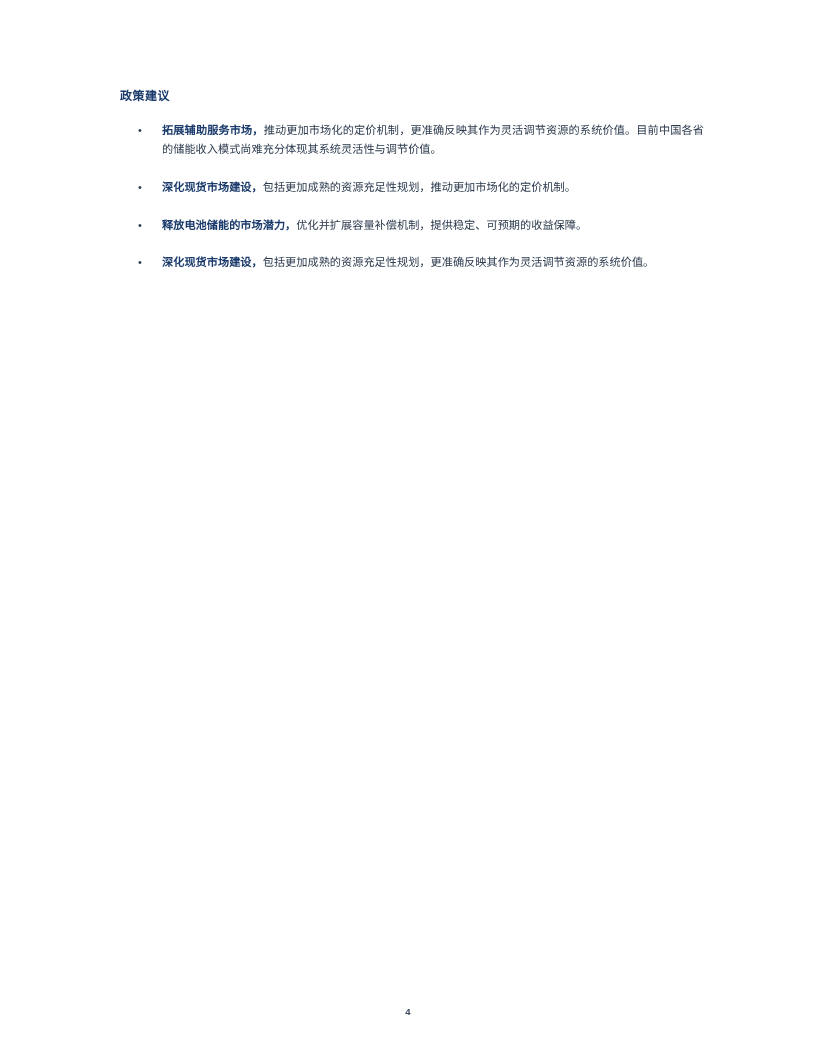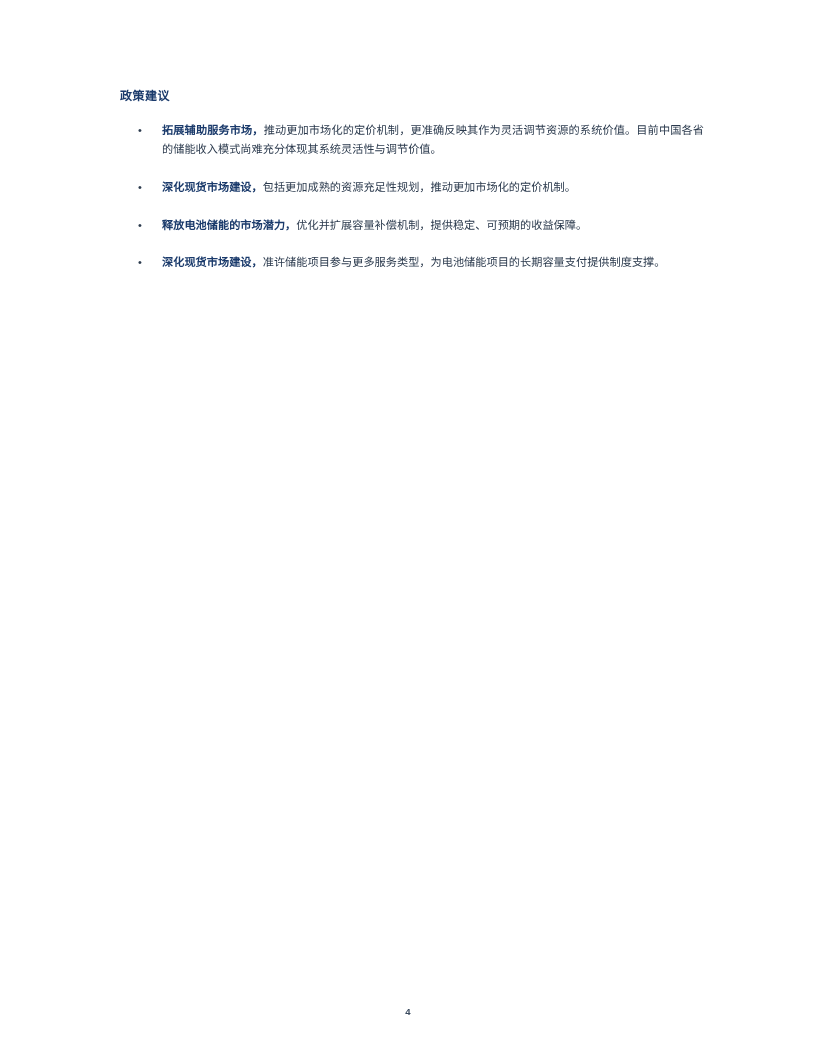--- a/index.html
+++ b/index.html
@@ -94,19 +94,19 @@
       <li>
         <span class="bullet-dot">•</span>
         <span class="lead">深化现货市场建设，</span><span class="rest">包括更加成熟的资源充足性规划，推动更加市场化的定价机制。</span>
       </li>
       <li>
         <span class="bullet-dot">•</span>
         <span class="lead">释放电池储能的市场潜力，</span><span class="rest">优化并扩展容量补偿机制，提供稳定、可预期的收益保障。</span>
       </li>
       <li>
         <span class="bullet-dot">•</span>
-        <span class="lead">深化现货市场建设，</span><span class="rest">准许储能项目参与更多服务类型，为电池储能项目的长期容量支付提供制度支撑。</span>
+        <span class="lead">深化现货市场建设，</span><span class="rest">包括更加成熟的资源充足性规划，更准确反映其作为灵活调节资源的系统价值。</span>
       </li>
     </ul>
   </div>
 
   <div class="page-number">4</div>
 </div>
 
 </body></html>

